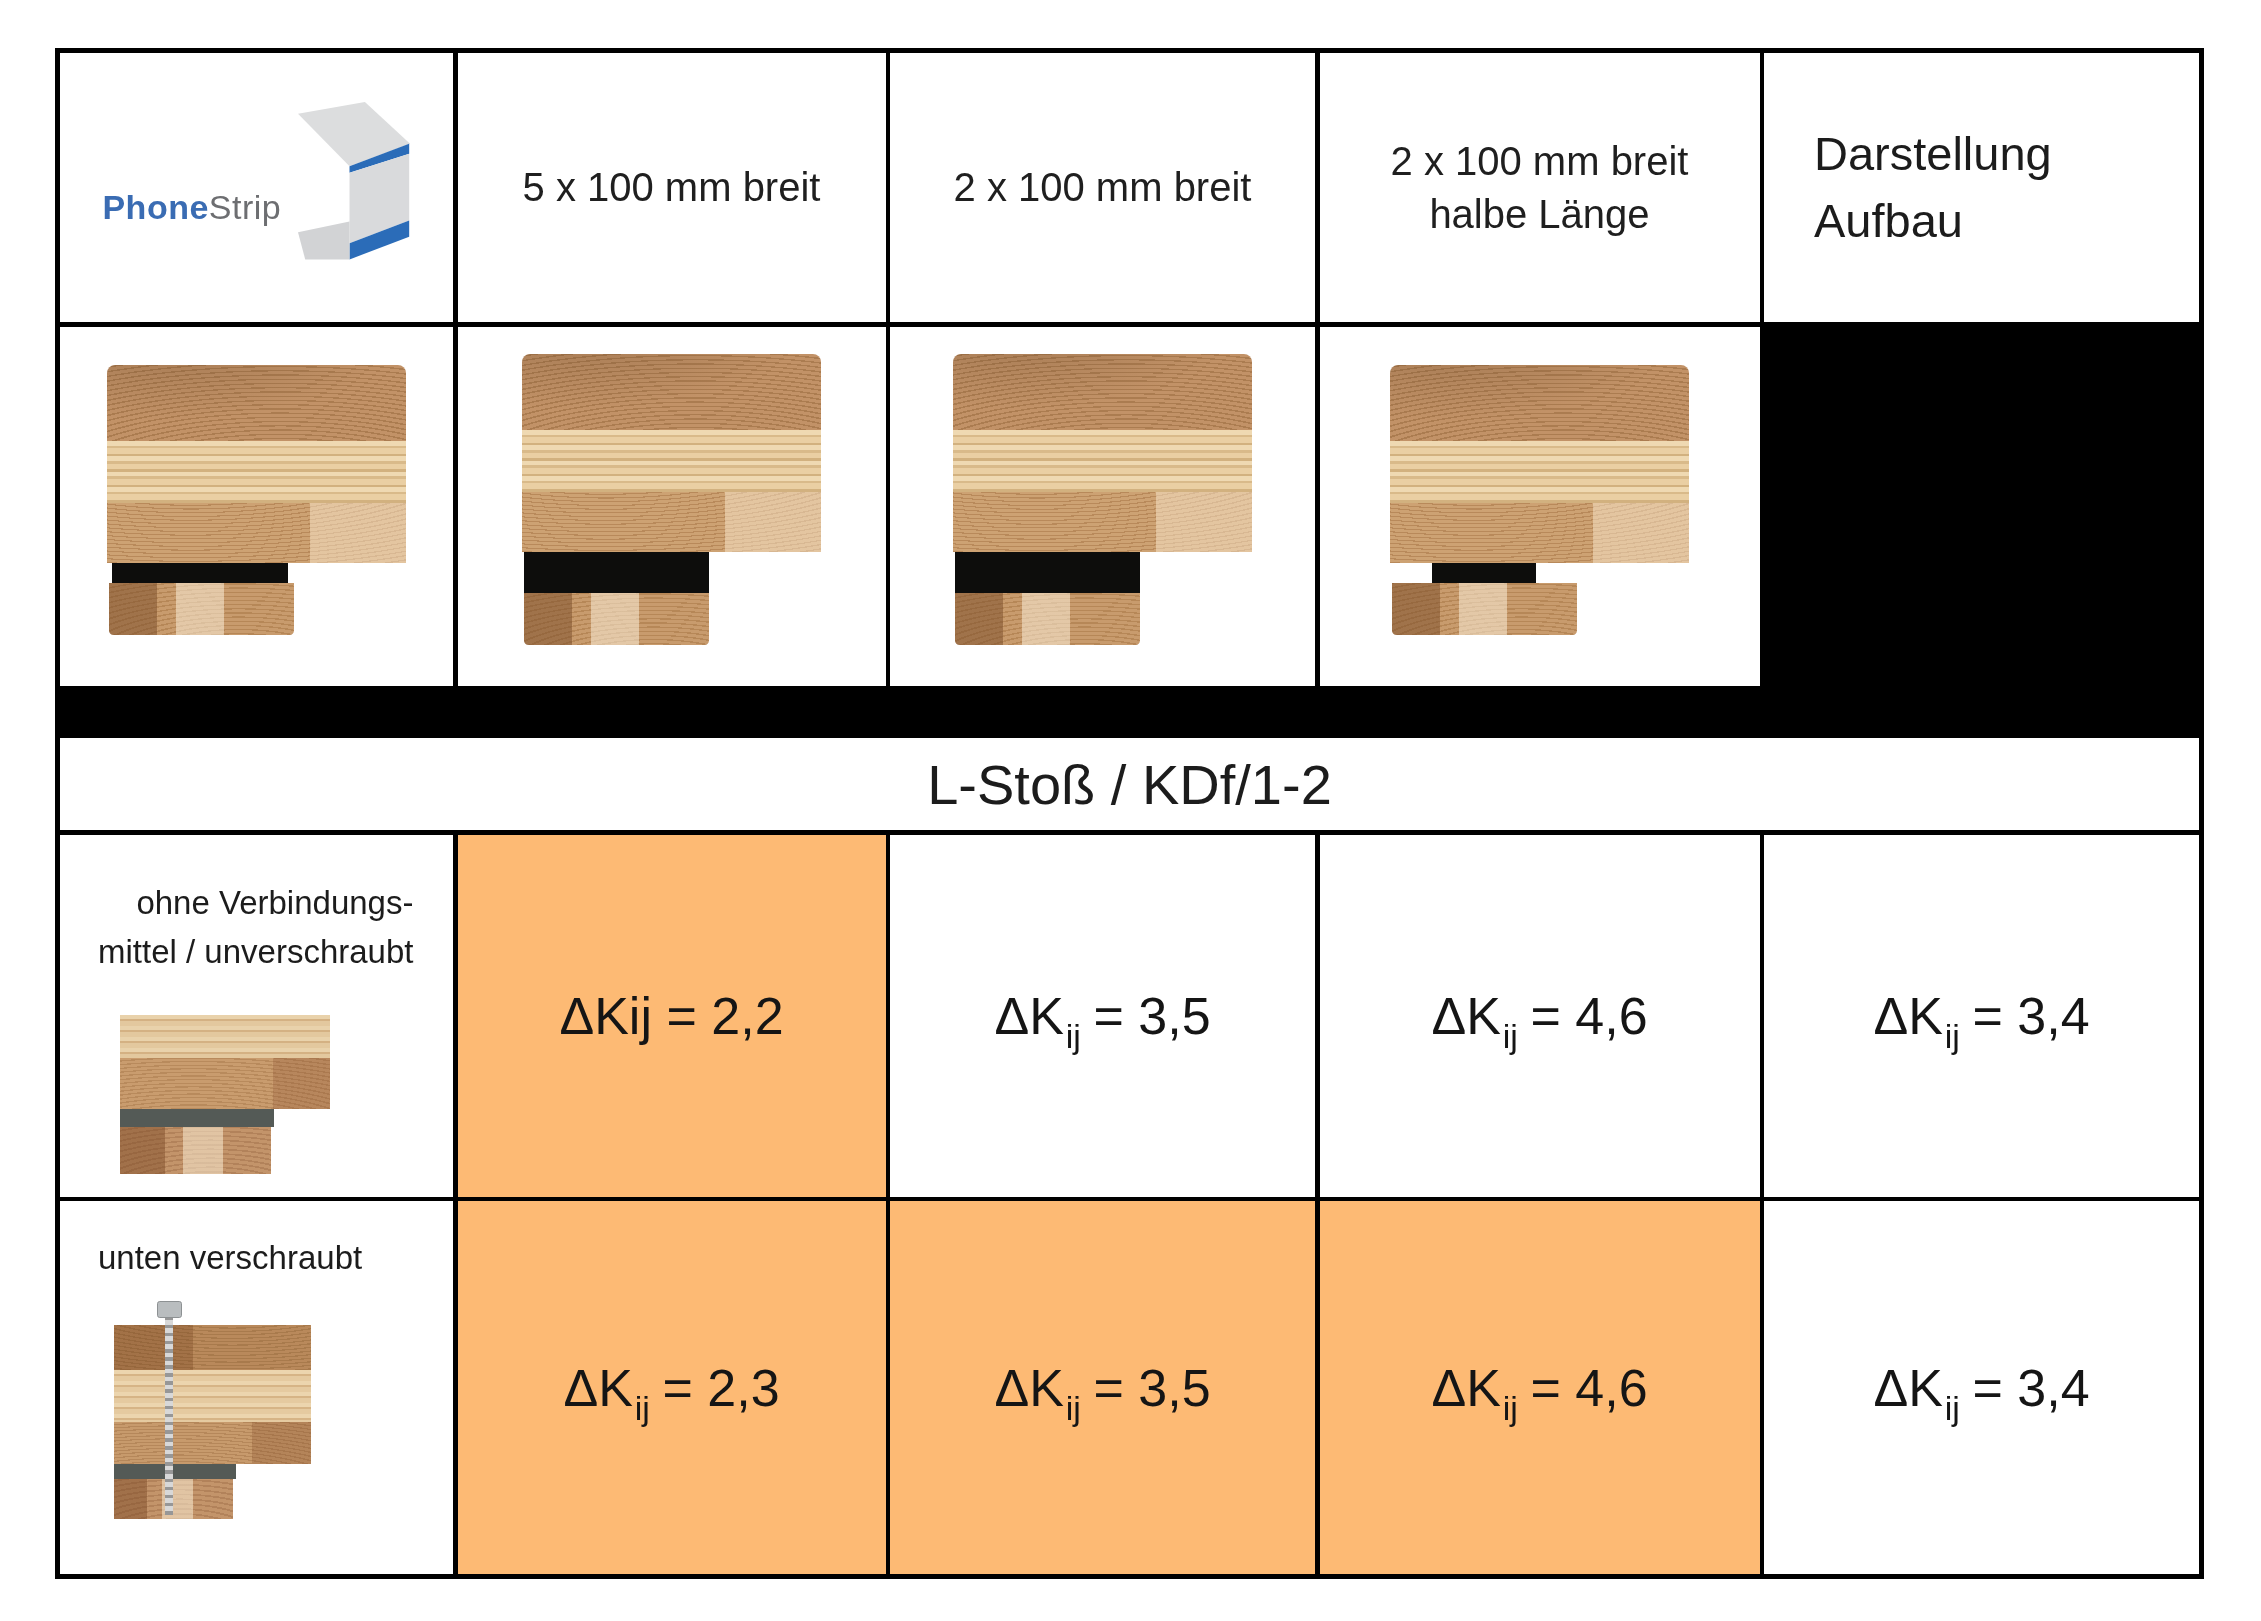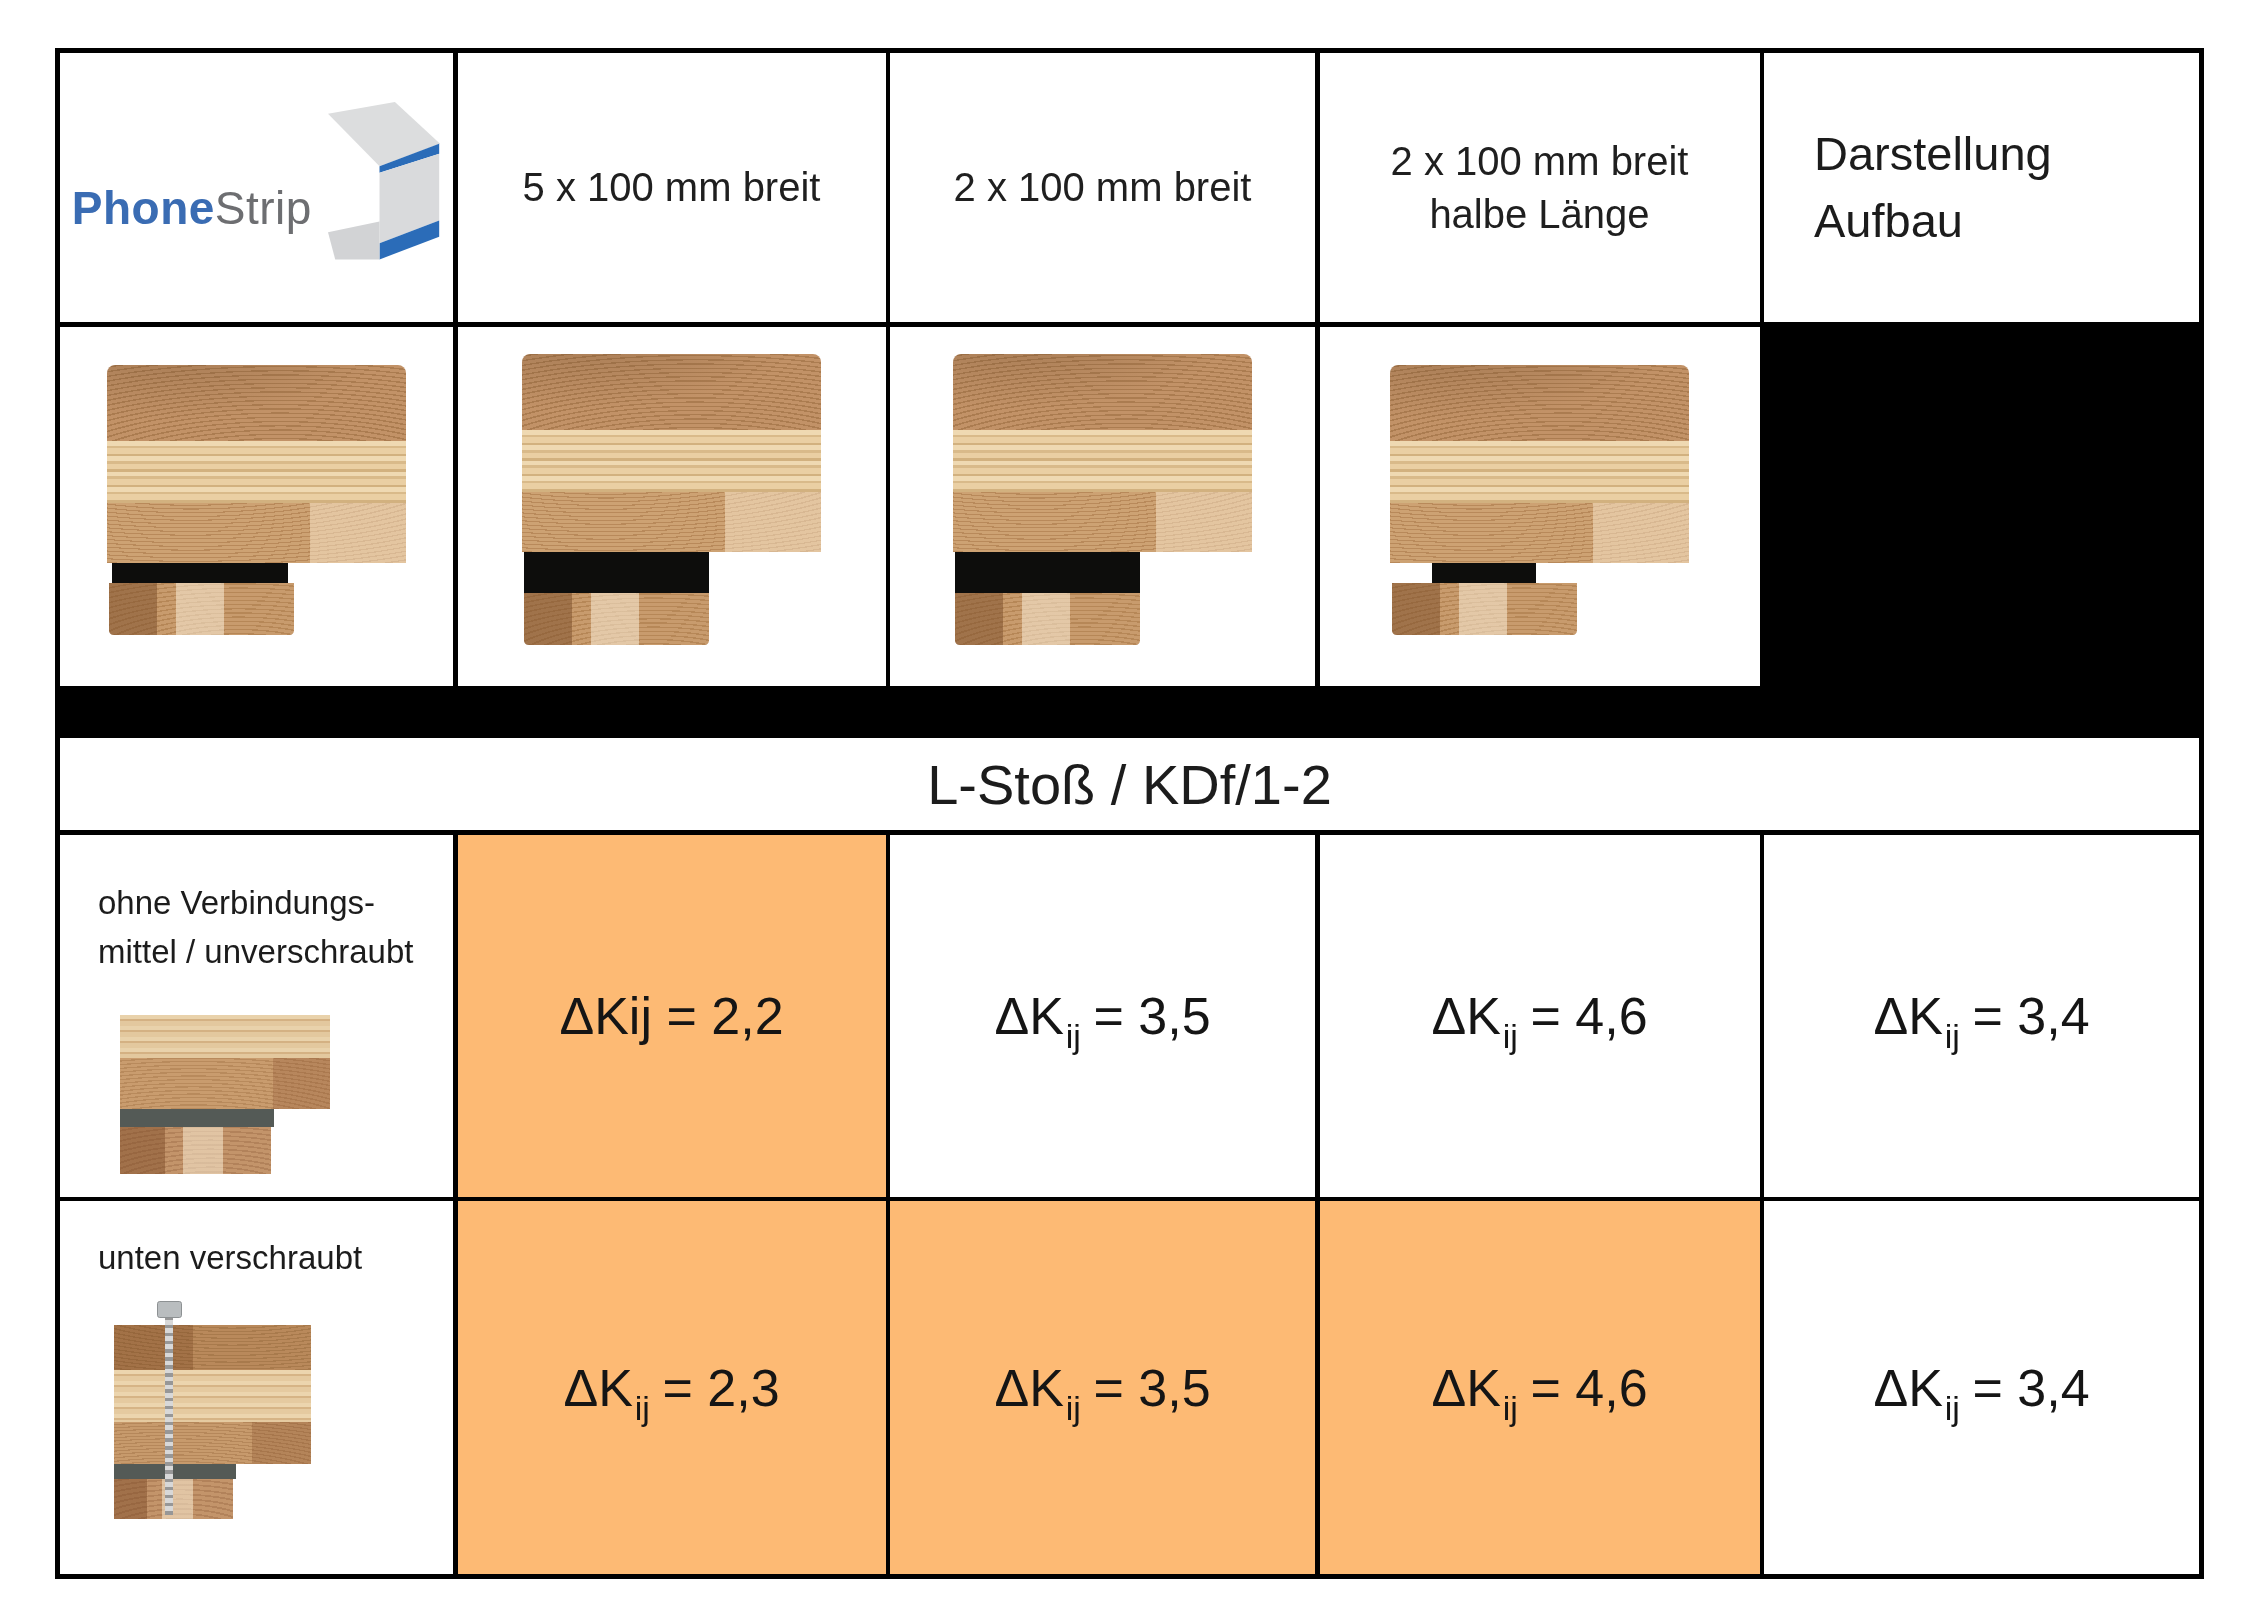--- a/index.html
+++ b/index.html
@@ -17,21 +17,21 @@
     border:5.4px solid #000;
   }
   .cell{background:#fff;display:flex;align-items:center;justify-content:center;}
   .cell.shaded{background:#fdba74;}
 
   
   .head-cell{font-size:40px;font-weight:300;line-height:1.32;text-align:center;color:#1f1f1f;}
 
   
   .logo-cell{gap:16.3px;}
-  .logo-text{font-size:46px;letter-spacing:0.5px;margin-top:40px;white-space:nowrap;}
+  .logo-text{font-size:34px;letter-spacing:0.5px;margin-top:40px;white-space:nowrap;}
   .logo-bold{font-weight:bold;color:#3a6cb3;}
   .logo-light{font-weight:400;color:#6d6e71;}
   .logo-mark{width:113px;height:172px;flex:0 0 auto;}
 
   
   .darstellung-cell{justify-content:flex-start;padding-left:50px;font-size:47px;font-weight:300;line-height:1.42;}
 
   
   .beam-stack{display:flex;flex-direction:column;align-items:flex-start;width:299px;margin-top:-12.7px;}
   .layer-rings-top{width:299px;height:76px;border-radius:8.1px 8.1px 0 0;
@@ -52,21 +52,21 @@
   .post{width:185px;height:52px;margin-left:1.8px;border-radius:0 0 4.5px 4.5px;
     background:
       linear-gradient(90deg, rgba(120,75,40,.5) 0 26%, rgba(0,0,0,0) 26% 36%, rgba(255,245,225,.5) 36% 62%, rgba(0,0,0,0) 62%),
       repeating-radial-gradient(ellipse 160% 200% at 70% 160%, #c89b6d 0 8.1px, #b68757 8.1px 11.8px);}
 
   
   .title-cell{grid-column:1 / -1;font-size:56px;font-weight:300;margin-top:48px;}
 
   
   .variant-cell{flex-direction:column;align-items:flex-start;justify-content:flex-start;
-                padding:43px 0 0 38px;}
+                padding:43px 0 0 38px;text-align:right;}
   .variant-label{font-size:33px;font-weight:300;line-height:1.5;}
   .variant-cell .joint{margin-top:38px;}
   .variant-cell.v2{padding-top:32px;}
   .variant-cell.v2 .joint{margin-top:42px;}
 
   
   .joint{display:flex;flex-direction:column;align-items:flex-start;margin-left:22px;}
   .j-top{width:210px;height:43px;
     background:repeating-linear-gradient(180deg,#e9d2ab 0 3.6px,#d4b183 3.6px 6.3px,#e3c89e 6.3px 11px);}
   .j-mid{width:210px;height:51px;

